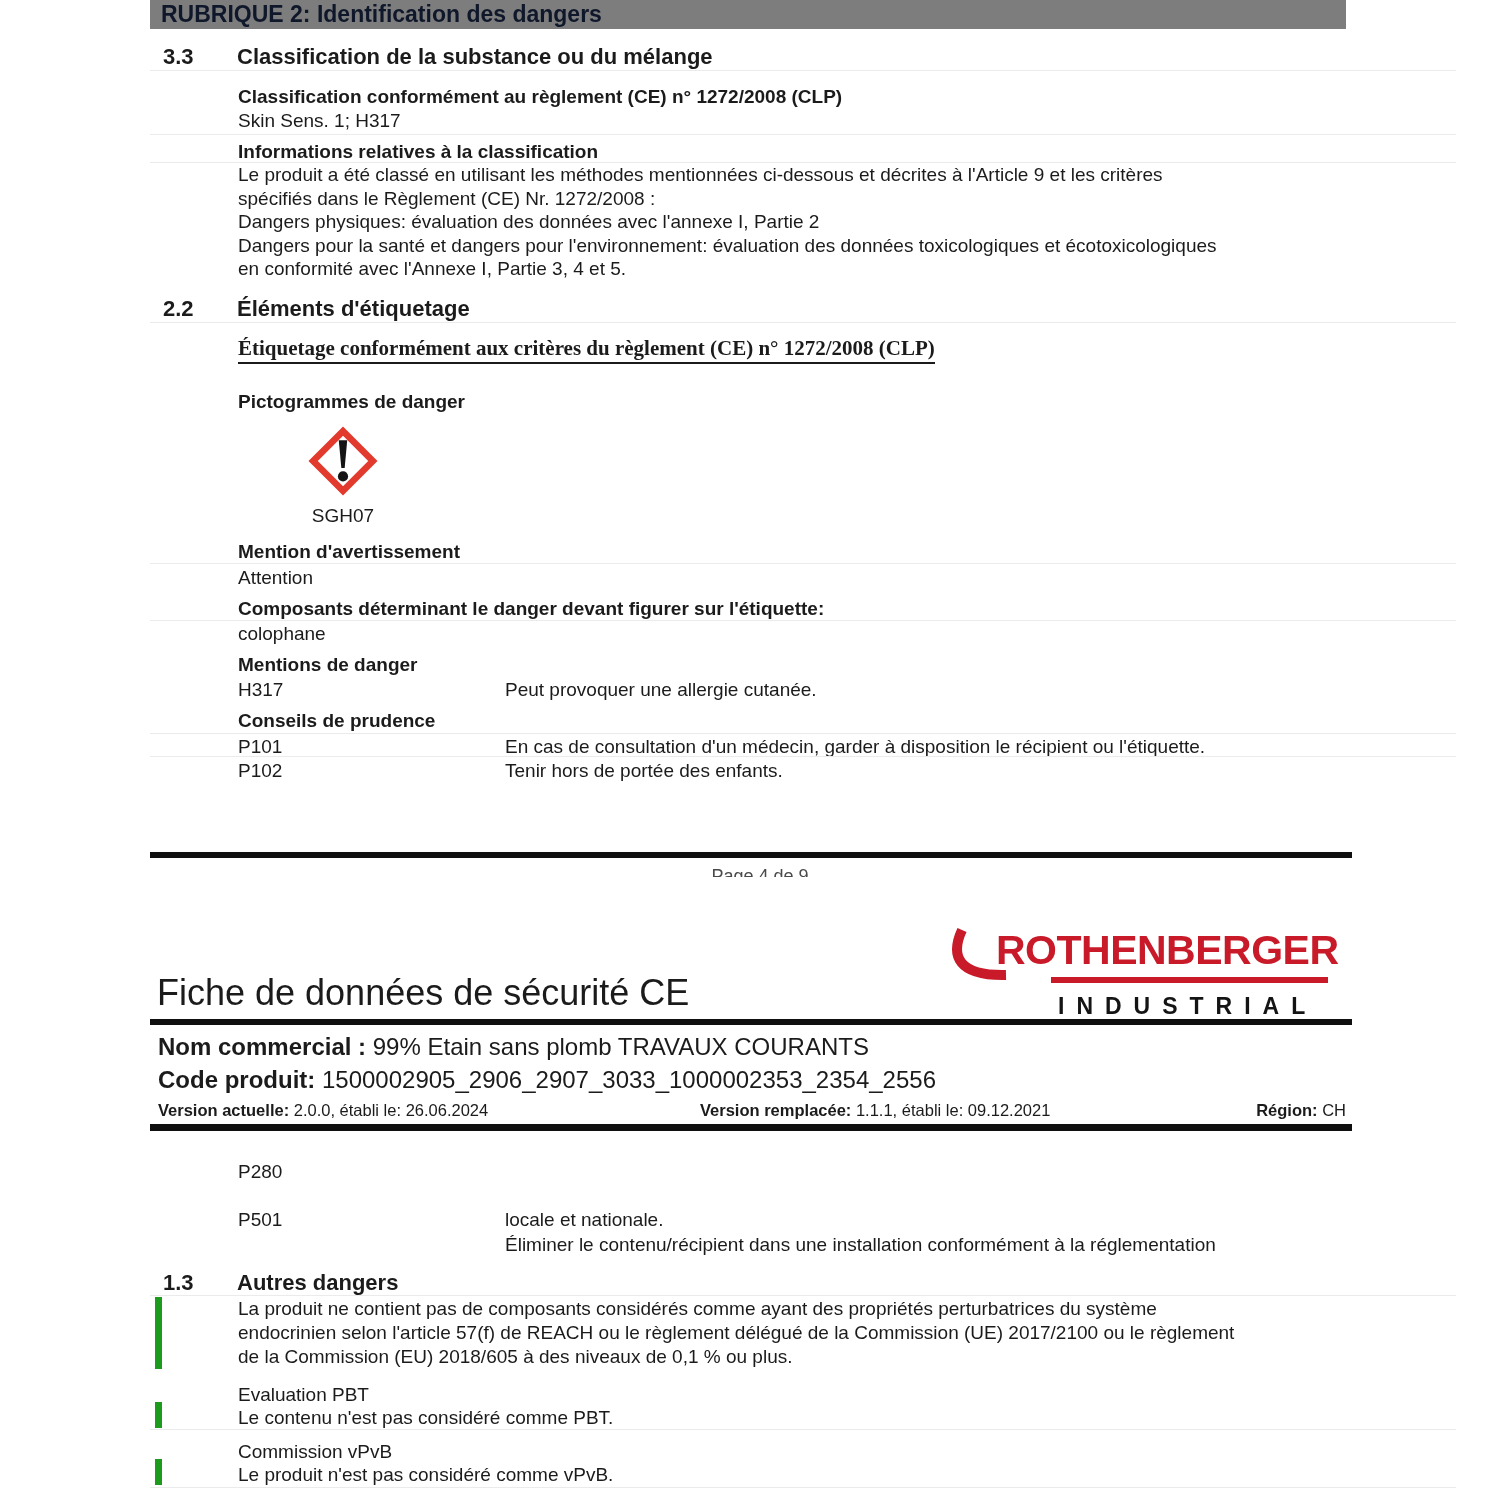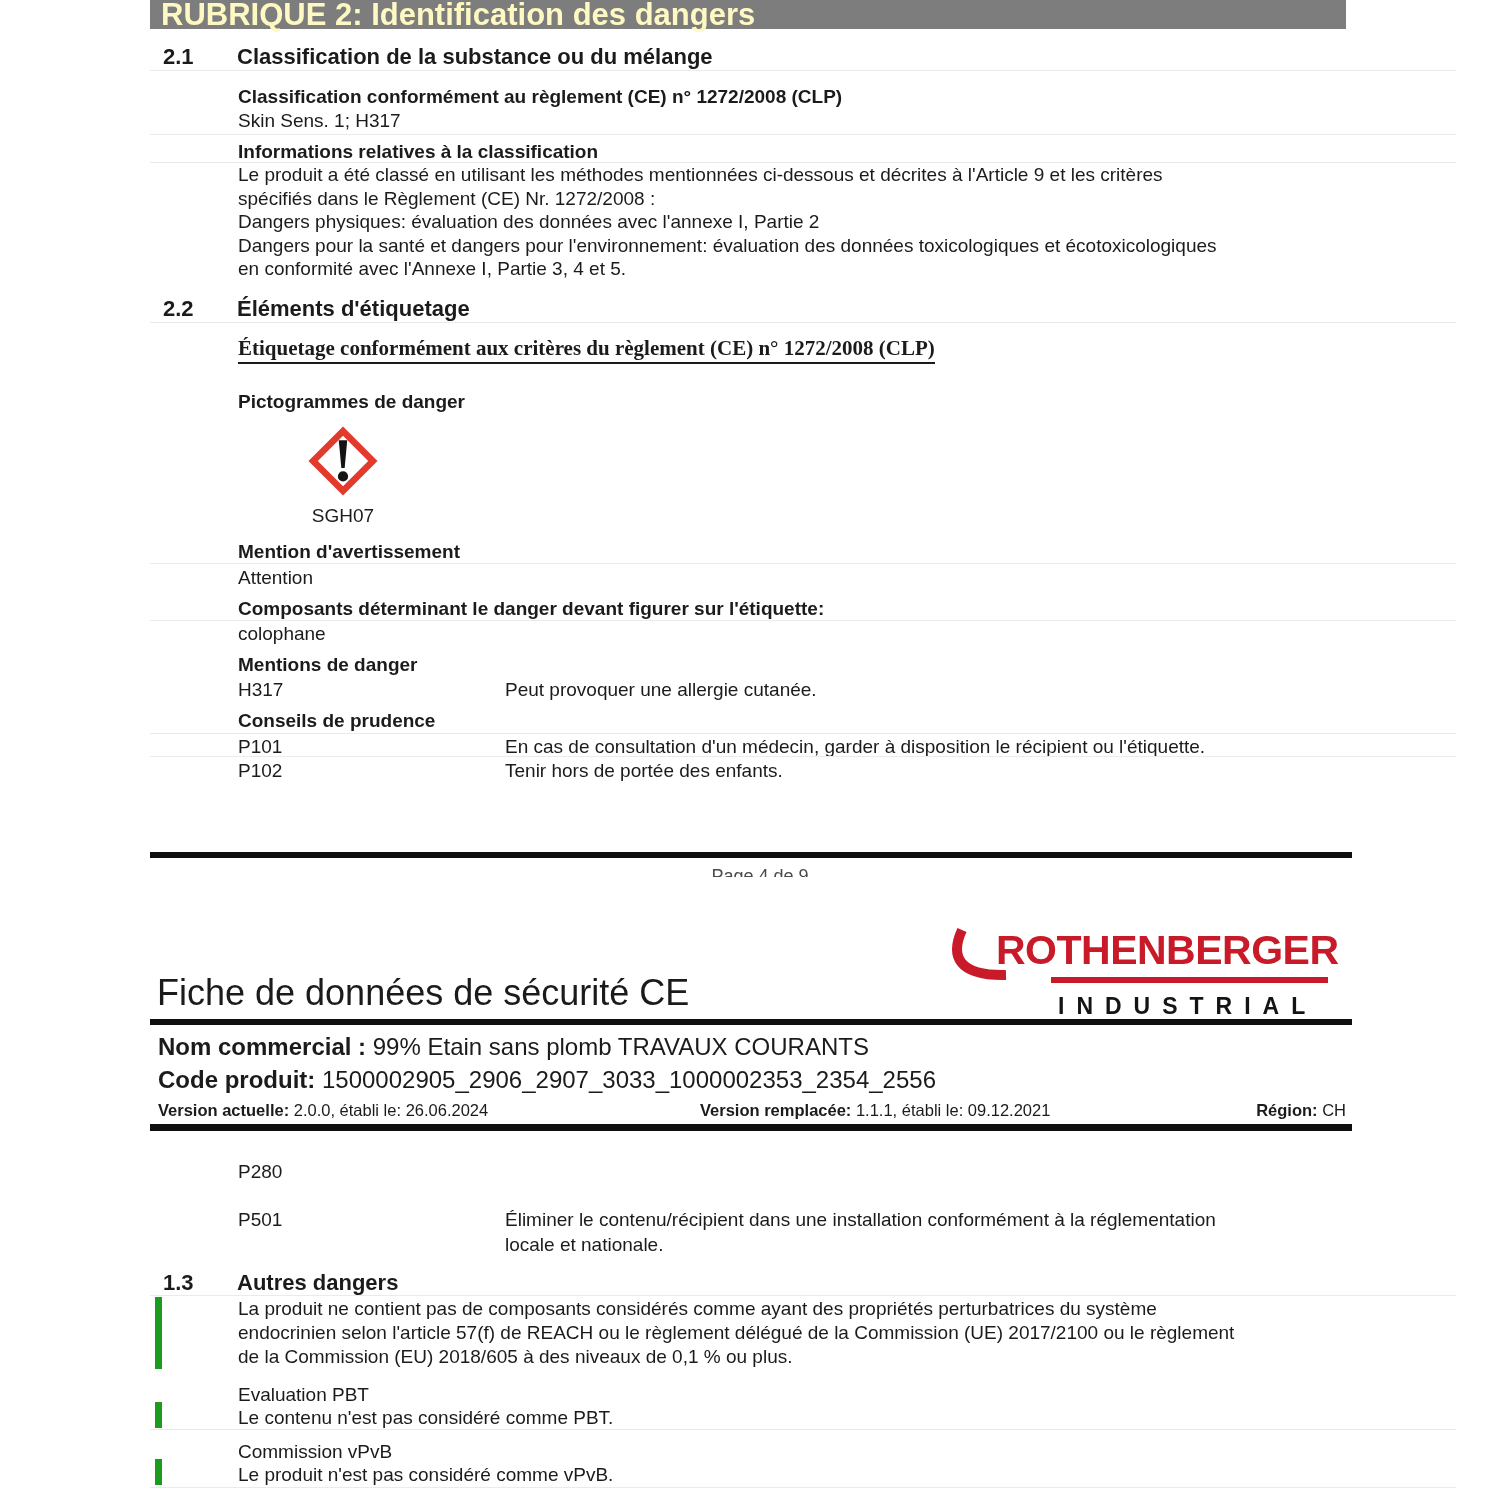--- a/index.html
+++ b/index.html
@@ -5,40 +5,40 @@
   html,body{margin:0;padding:0;background:#fff;}
   .page{position:relative;width:1500px;height:1500px;background:#ffffff;overflow:hidden;
         font-family:"Liberation Sans","DejaVu Sans",sans-serif;color:#1b1b1b;}
   .abs{position:absolute;}
   .b{font-weight:bold;}
   .fs19{font-size:19px;line-height:23.5px;}
   .fs21{font-size:21px;line-height:25px;font-family:Liberation Serif, serif;}
   .fs22{font-size:22px;line-height:26px;}
   .fs24{font-size:24px;line-height:28px;}
   .fs16{font-size:16.5px;line-height:20px;}
-  .rubrique-bar{background:#7d7d7d;color:#fef9c3;font-weight:bold;font-size:31px;line-height:29px;
+  .rubrique-bar{background:#7d7d7d;color:#0f172a;font-weight:bold;font-size:23px;line-height:29px;
                 padding-left:11px;box-sizing:border-box;}
   .divider{height:1px;background:#ebebeb;}
   .rule{background:#0f0f0f;}
   .underlined{border-bottom:2px solid #1b1b1b;padding-bottom:1px;}
   .doc-title{font-size:36px;line-height:40px;font-weight:normal;text-align:center;}
   .brand{color:#c81a28;font-weight:bold;font-size:41px;line-height:44px;letter-spacing:-0.5px;}
   .brand-rule{background:#c81a28;}
   .division{font-weight:bold;font-size:23px;letter-spacing:12px;color:#141414;}
   .greenbar{background:#1d9b1d;width:7px;}
   .clip-pagenum{overflow:hidden;color:#4a4a4a;font-size:18px;line-height:22px;text-align:center;}
 </style>
 </head>
 <body>
 
 <div class="page">
 
   <div class="abs rubrique-bar" style="left:150px;top:0;width:1196px;height:29px">RUBRIQUE 2: Identification des dangers</div>
 
-  <div class="abs b fs22" style="left:163px;top:44px">2.1</div>
+  <div class="abs b fs22" style="left:163px;top:44px">3.3</div>
   <div class="abs b fs22" style="left:237px;top:44px">Classification de la substance ou du mélange</div>
   <div class="abs divider" style="left:150px;top:70px;width:1306px"></div>
 
   <div class="abs b fs19" style="left:238px;top:85px">Classification conformément au règlement (CE) n° 1272/2008 (CLP)</div>
   <div class="abs fs19" style="left:238px;top:109px">Skin Sens. 1; H317</div>
   <div class="abs divider" style="left:150px;top:134px;width:1306px"></div>
 
   <div class="abs b fs19" style="left:238px;top:140px">Informations relatives à la classification</div>
   <div class="abs divider" style="left:150px;top:162px;width:1306px"></div>
   <div class="abs fs19" style="left:238px;top:163px">
@@ -117,22 +117,22 @@
     <span class="b">Version remplacée:</span><span> 1.1.1, établi le: 09.12.2021</span>
   </div>
   <div class="abs fs16" style="left:1150px;top:1100px;width:196px;text-align:right">
     <span class="b">Région:</span><span> CH</span>
   </div>
   <div class="abs rule" style="left:150px;top:1124px;width:1202px;height:7px"></div>
 
   <div class="abs fs19" style="left:238px;top:1160px">P280</div>
   <div class="abs fs19" style="left:238px;top:1208px">P501</div>
   <div class="abs fs19" style="left:505px;top:1208px;line-height:24.5px">
+    <div>locale et nationale.</div>
     <div>Éliminer le contenu/récipient dans une installation conformément à la réglementation</div>
-    <div>locale et nationale.</div>
   </div>
 
   <div class="abs b fs22" style="left:163px;top:1270px">1.3</div>
   <div class="abs b fs22" style="left:237px;top:1270px">Autres dangers</div>
   <div class="abs divider" style="left:150px;top:1295px;width:1306px"></div>
 
   <div class="abs greenbar" style="left:155px;top:1297px;height:72px"></div>
   <div class="abs fs19" style="left:238px;top:1297px;line-height:24px">
     <div>La produit ne contient pas de composants considérés comme ayant des propriétés perturbatrices du système</div>
     <div>endocrinien selon l'article 57(f) de REACH ou le règlement délégué de la Commission (UE) 2017/2100 ou le règlement</div>

